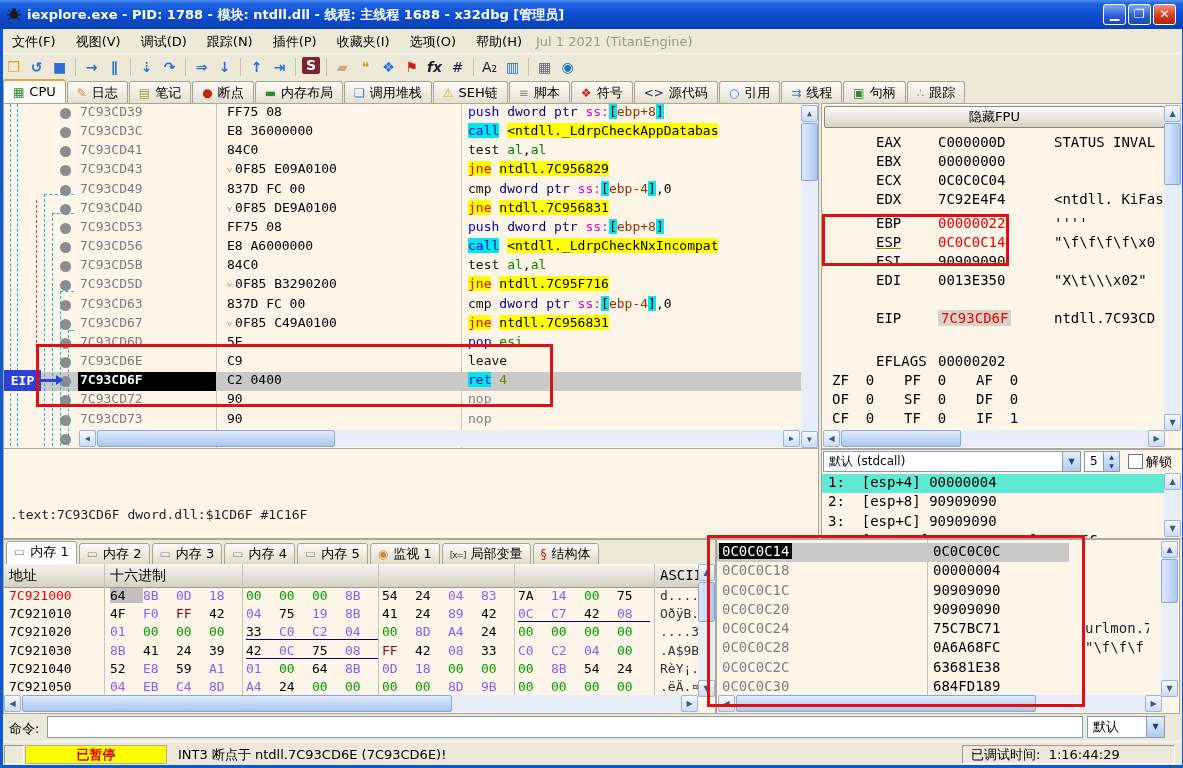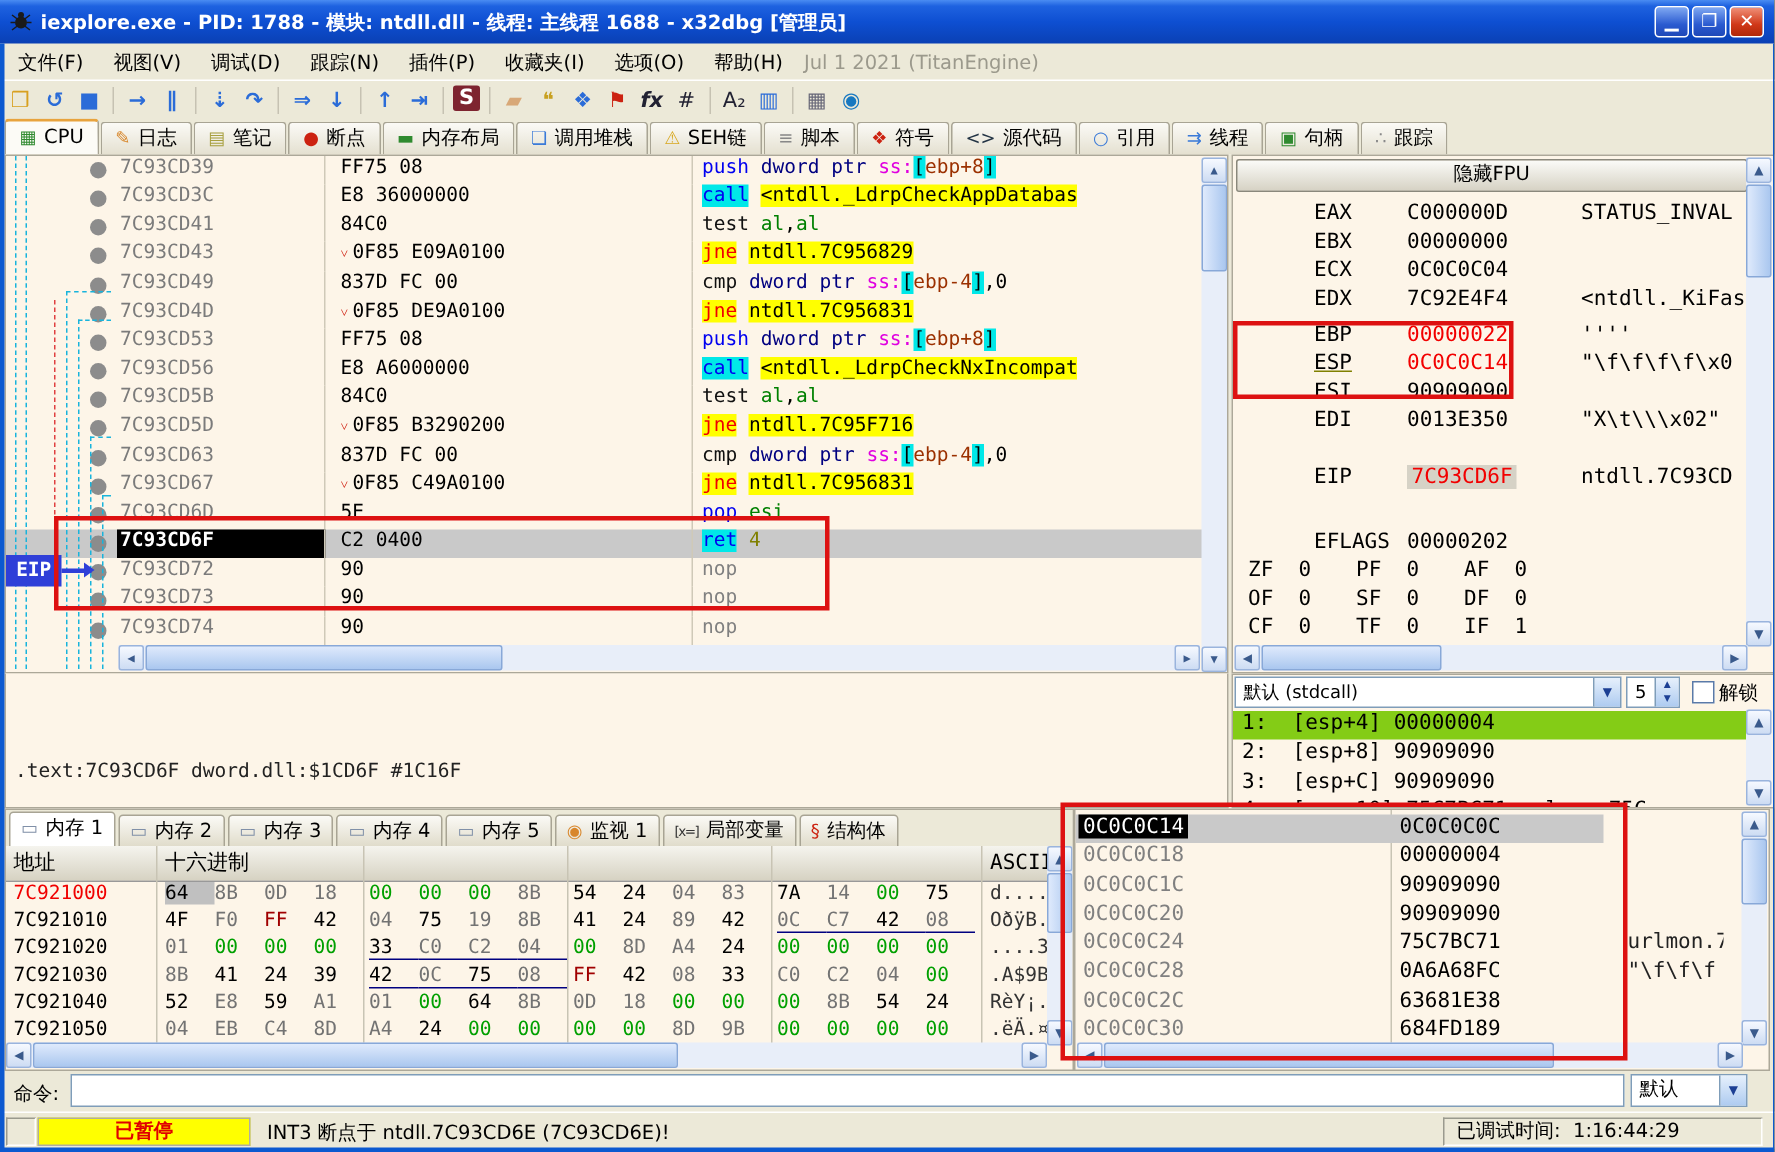--- a/index.html
+++ b/index.html
@@ -85,38 +85,38 @@
   .combo-arrow{position:absolute;right:0;top:0;width:17px;height:19px;background:linear-gradient(180deg,#e6f0fc,#aecbf0);
     border-left:1px solid #7f9db9;color:#1c3f94;text-align:center;font-size:8px;line-height:19px;}
   #arg-spin{position:absolute;left:262px;top:1px;width:36px;height:21px;background:#fff;border:1px solid #7f9db9;
     font-size:12px;line-height:19px;padding-left:5px;box-sizing:border-box;}
   .spin-arrows{position:absolute;right:0;top:0;width:15px;height:19px;background:linear-gradient(180deg,#e6f0fc,#aecbf0);
     border-left:1px solid #7f9db9;color:#1c3f94;font-size:6px;line-height:9px;text-align:center;}
   #lock-box{position:absolute;left:306px;top:4px;width:13px;height:13px;background:#fff;border:1px solid #5a7aa8;}
   #lock-label{position:absolute;left:324px;top:3px;font-size:13px;}
   #arg-rows{position:absolute;left:0;top:24px;width:343px;}
   .arow{height:19.3px;line-height:19.3px;font:14px "DejaVu Sans Mono",monospace;padding-left:6px;white-space:pre;}
-  .arow.sel{background:#84cc16;}
+  .arow.sel{background:#5eead4;}
   
   .dump-tabs{position:absolute;left:0;top:0;width:100%;height:24px;background:#ece9d8;}
   .dump-tab{display:inline-block;height:20px;line-height:20px;padding:0 7px;margin:1px 0 0 2px;border:1px solid #a8a494;
     border-radius:3px 3px 0 0;background:linear-gradient(180deg,#fbfaf6,#e0dccb);font-size:13px;vertical-align:bottom;}
   .dump-tab.active{background:#fff;height:22px;}
   .dump-head{position:absolute;left:0px;top:24px;width:694px;height:23px;
     background:linear-gradient(180deg,#f5f4ee,#d6d2c2);border-bottom:1px solid #999;font-size:14px;line-height:22px;}
   .dh-addr{position:absolute;left:5px;}
   .dh-hex{position:absolute;left:106px;}
   .dh-ascii{position:absolute;left:656px;font-family:"DejaVu Sans Mono",monospace;}
   .dhsep{position:absolute;top:24px;width:1px;height:133px;background:#c8c4b4;}
   #dump-rows{position:absolute;left:0;top:48px;width:694px;}
   .mrow{position:relative;height:18.2px;line-height:18.2px;font:13px "DejaVu Sans Mono",monospace;}
   .maddr{position:absolute;left:5px;color:#000;}
   .maddr.redaddr{color:#f00000;}
   .mbyte{position:absolute;width:33px;}
-  .bg0{color:#00a000}.bff{color:#a00000}.bpr{color:#737373}.bk{color:#000}
+  .bg0{color:#00a000}.bff{color:#a00000}.bpr{color:#8b5cf6}.bk{color:#000}
   .bsel{background:#c0c0c0}.bu{border-bottom:1px solid #000080}
   .masc{position:absolute;left:656px;white-space:pre;color:#333;}
   
   #stack-rows{position:absolute;left:0;top:3px;width:444px;}
   .srow{position:relative;height:19.3px;line-height:19.3px;font:14px "DejaVu Sans Mono",monospace;}
   .selband{position:absolute;left:0;top:0;width:352px;height:100%;background:#c9c9c9;}
   .saddr{position:absolute;left:5px;color:#808080;}
   .saddr.selA{background:#000;color:#fff;padding:0 3px;left:2px;}
   .sval{position:absolute;left:216px;color:#000;}
   .scmt{position:absolute;left:368px;width:64px;overflow:hidden;white-space:pre;color:#222;}
@@ -179,20 +179,21 @@
         <div class="drow"><span class="dgut"><span class="dot"></span></span><span class="daddr">7C93CD43</span><span class="dbytes"><span class="jchev">˅</span><span>0F85 E09A0100</span></span><span class="dinstr"><span class="tk-mj">jne</span><span class="tk-pl"> </span><span class="tk-ly">ntdll.7C956829</span></span></div>
         <div class="drow"><span class="dgut"><span class="dot"></span></span><span class="daddr">7C93CD49</span><span class="dbytes"><span>837D FC 00</span></span><span class="dinstr"><span class="tk-mk">cmp</span><span class="tk-pl"> </span><span class="tk-nv">dword ptr </span><span class="tk-sg">ss:</span><span class="tk-br">[</span><span class="tk-mm">ebp-4</span><span class="tk-br">]</span><span class="tk-pl">,0</span></span></div>
         <div class="drow"><span class="dgut"><span class="dot"></span></span><span class="daddr">7C93CD4D</span><span class="dbytes"><span class="jchev">˅</span><span>0F85 DE9A0100</span></span><span class="dinstr"><span class="tk-mj">jne</span><span class="tk-pl"> </span><span class="tk-ly">ntdll.7C956831</span></span></div>
         <div class="drow"><span class="dgut"><span class="dot"></span></span><span class="daddr">7C93CD53</span><span class="dbytes"><span>FF75 08</span></span><span class="dinstr"><span class="tk-mb">push</span><span class="tk-pl"> </span><span class="tk-nv">dword ptr </span><span class="tk-sg">ss:</span><span class="tk-br">[</span><span class="tk-mm">ebp+8</span><span class="tk-br">]</span></span></div>
         <div class="drow"><span class="dgut"><span class="dot"></span></span><span class="daddr">7C93CD56</span><span class="dbytes"><span>E8 A6000000</span></span><span class="dinstr"><span class="tk-mc">call</span><span class="tk-pl"> </span><span class="tk-ly">&lt;ntdll._LdrpCheckNxIncompat</span></span></div>
         <div class="drow"><span class="dgut"><span class="dot"></span></span><span class="daddr">7C93CD5B</span><span class="dbytes"><span>84C0</span></span><span class="dinstr"><span class="tk-mk">test</span><span class="tk-pl"> </span><span class="tk-rg">al</span><span class="tk-pl">,</span><span class="tk-rg">al</span></span></div>
         <div class="drow"><span class="dgut"><span class="dot"></span></span><span class="daddr">7C93CD5D</span><span class="dbytes"><span class="jchev">˅</span><span>0F85 B3290200</span></span><span class="dinstr"><span class="tk-mj">jne</span><span class="tk-pl"> </span><span class="tk-ly">ntdll.7C95F716</span></span></div>
         <div class="drow"><span class="dgut"><span class="dot"></span></span><span class="daddr">7C93CD63</span><span class="dbytes"><span>837D FC 00</span></span><span class="dinstr"><span class="tk-mk">cmp</span><span class="tk-pl"> </span><span class="tk-nv">dword ptr </span><span class="tk-sg">ss:</span><span class="tk-br">[</span><span class="tk-mm">ebp-4</span><span class="tk-br">]</span><span class="tk-pl">,0</span></span></div>
         <div class="drow"><span class="dgut"><span class="dot"></span></span><span class="daddr">7C93CD67</span><span class="dbytes"><span class="jchev">˅</span><span>0F85 C49A0100</span></span><span class="dinstr"><span class="tk-mj">jne</span><span class="tk-pl"> </span><span class="tk-ly">ntdll.7C956831</span></span></div>
         <div class="drow"><span class="dgut"><span class="dot"></span></span><span class="daddr">7C93CD6D</span><span class="dbytes"><span>5E</span></span><span class="dinstr"><span class="tk-mb">pop</span><span class="tk-pl"> </span><span class="tk-rg">esi</span></span></div>
+        <div class="drow"><span class="dgut"><span class="dot"></span></span><span class="daddr">7C93CD6E</span><span class="dbytes"><span>C9</span></span><span class="dinstr"><span class="tk-mk">leave</span></span></div>
         <div class="drow eip"><span class="dgut"><span class="dot"></span></span><span class="daddr">7C93CD6F</span><span class="dbytes"><span>C2 0400</span></span><span class="dinstr"><span class="tk-mr">ret</span><span class="tk-pl"> </span><span class="tk-nm">4</span></span></div>
         <div class="drow"><span class="dgut"><span class="dot"></span></span><span class="daddr">7C93CD72</span><span class="dbytes"><span>90</span></span><span class="dinstr"><span class="tk-mn">nop</span></span></div>
         <div class="drow"><span class="dgut"><span class="dot"></span></span><span class="daddr">7C93CD73</span><span class="dbytes"><span>90</span></span><span class="dinstr"><span class="tk-mn">nop</span></span></div>
         <div class="drow"><span class="dgut"><span class="dot"></span></span><span class="daddr">7C93CD74</span><span class="dbytes"><span>90</span></span><span class="dinstr"><span class="tk-mn">nop</span></span></div>
       </div>
 
     <div class="sb" style="left:797px;top:1px;width:17px;height:343px;">
       <span class="sbtn" style="left:0;top:0;">▲</span>
       <span class="sthumb-v" style="top:18px;height:58px;"></span>
       <span class="sbtn" style="left:0;bottom:0;">▼</span>

